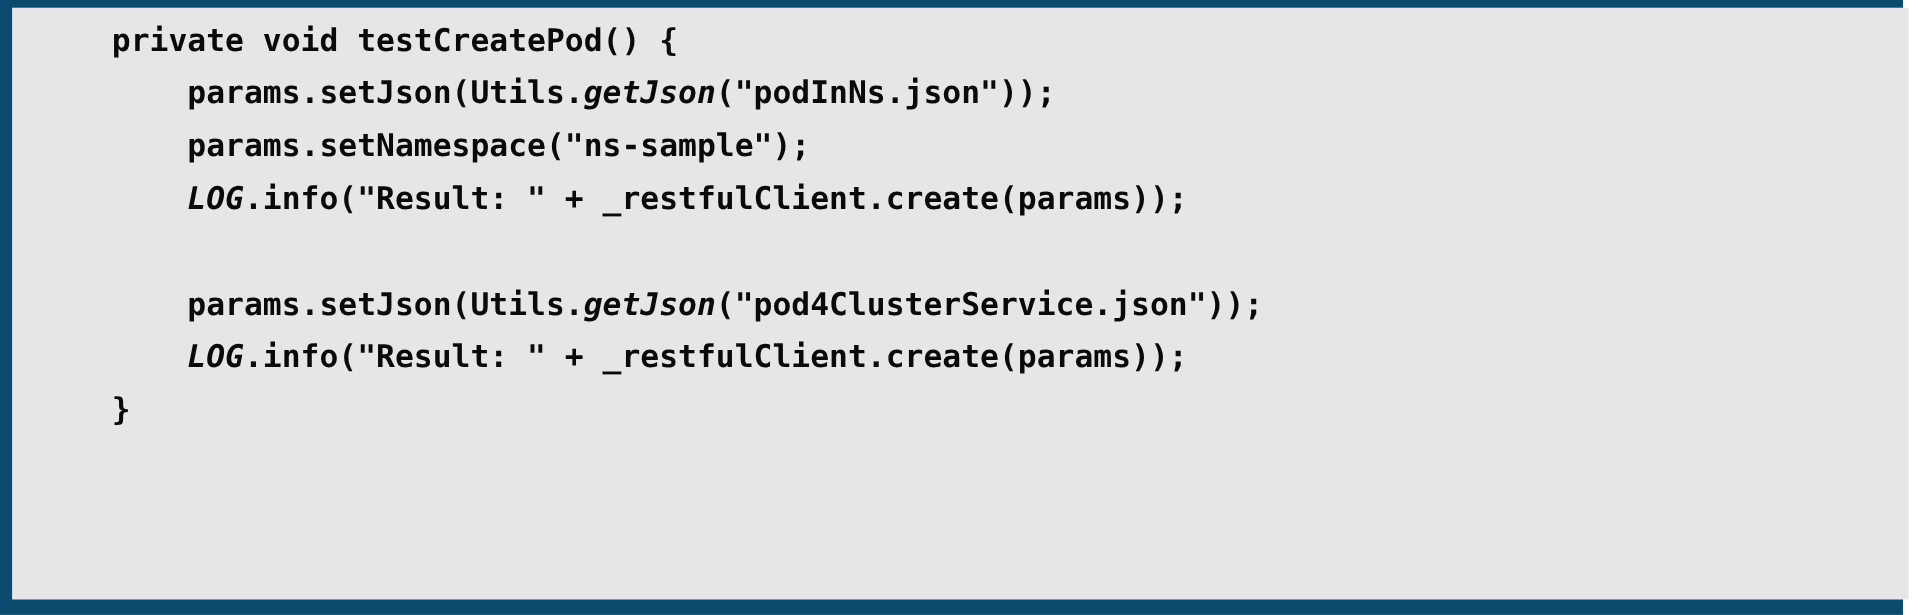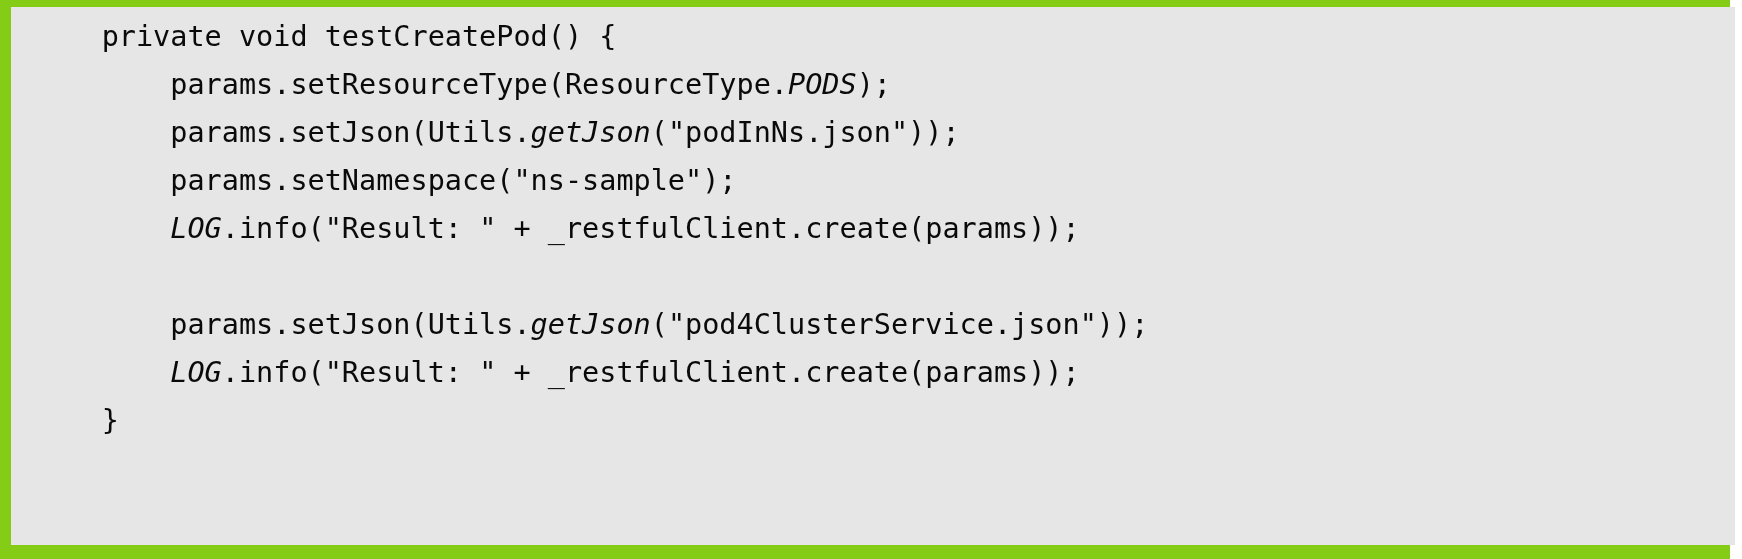--- a/index.html
+++ b/index.html
@@ -14,21 +14,22 @@
     overflow: hidden;
     font-family: "DejaVu Sans Mono", "Liberation Mono", monospace;
   }
 
   #code-figure {
     position: absolute;
     left: 0;
     top: 0;
     width: 1730px;
     height: 559px;
-    background: #84cc16;
+    background: #0c4a6e;
+    font-weight: bold;
   }
 
   #code-block {
     position: absolute;
     left: 11px;
     top: 7px;
     width: 1724px;
     height: 538px;
     background: #e6e6e6;
     box-sizing: border-box;
@@ -69,21 +70,20 @@
     font-style: italic;
   }
 </style>
 </head>
 <body>
 
 <div id="code-figure">
   <div id="code-block">
     <div id="code-lines">
         <div class="code-line"><span class="seg">    private void testCreatePod() {</span></div>
-        <div class="code-line"><span class="seg">        params.setResourceType(ResourceType.</span><span class="seg em">PODS</span><span class="seg">);</span></div>
         <div class="code-line"><span class="seg">        params.setJson(Utils.</span><span class="seg em">getJson</span><span class="seg">("podInNs.json"));</span></div>
         <div class="code-line"><span class="seg">        params.setNamespace("ns-sample");</span></div>
         <div class="code-line"><span class="seg">        </span><span class="seg em">LOG</span><span class="seg">.info("Result: " + _restfulClient.create(params));</span></div>
         <div class="code-line blank"><span class="seg"> </span></div>
         <div class="code-line"><span class="seg">        params.setJson(Utils.</span><span class="seg em">getJson</span><span class="seg">("pod4ClusterService.json"));</span></div>
         <div class="code-line"><span class="seg">        </span><span class="seg em">LOG</span><span class="seg">.info("Result: " + _restfulClient.create(params));</span></div>
         <div class="code-line"><span class="seg">    }</span></div>
       </div>
   </div>
 </div>

